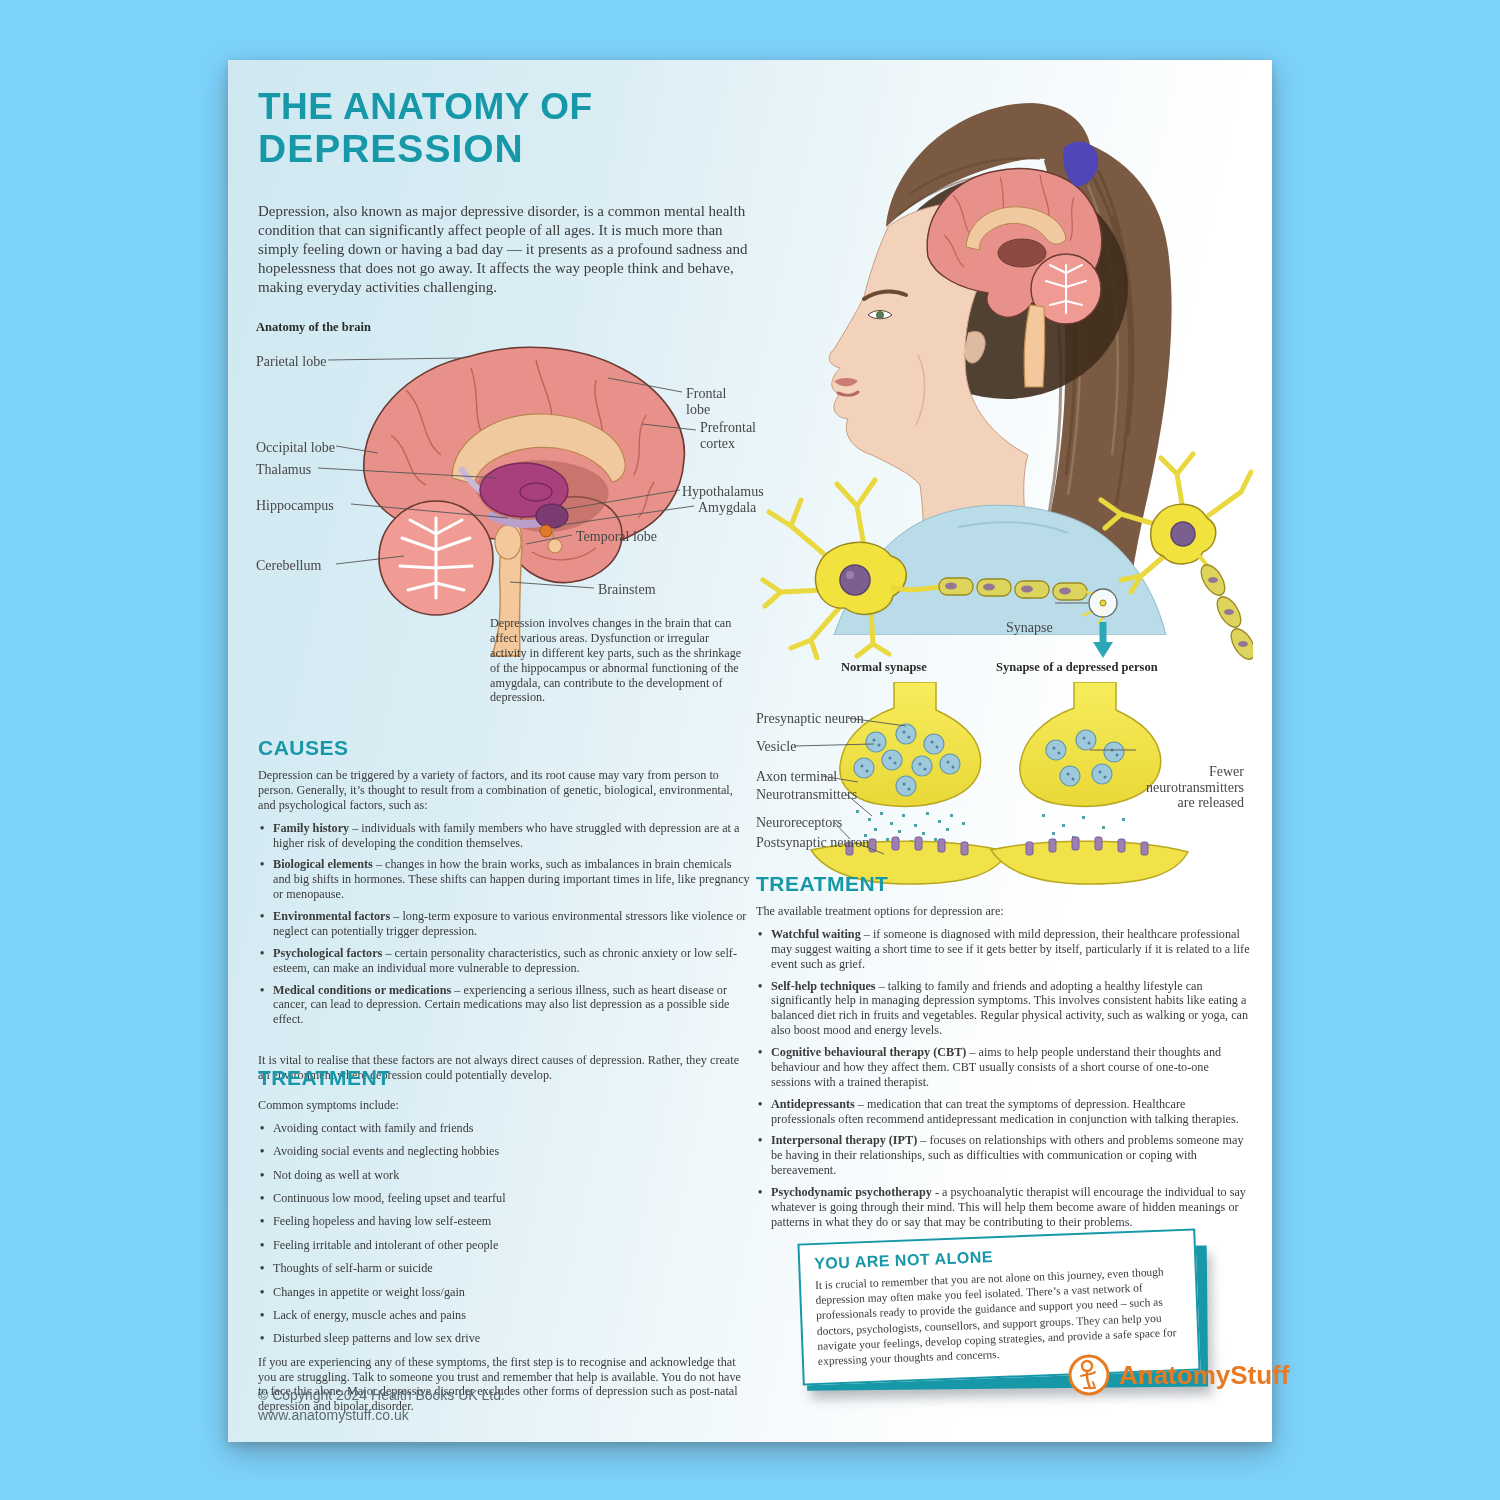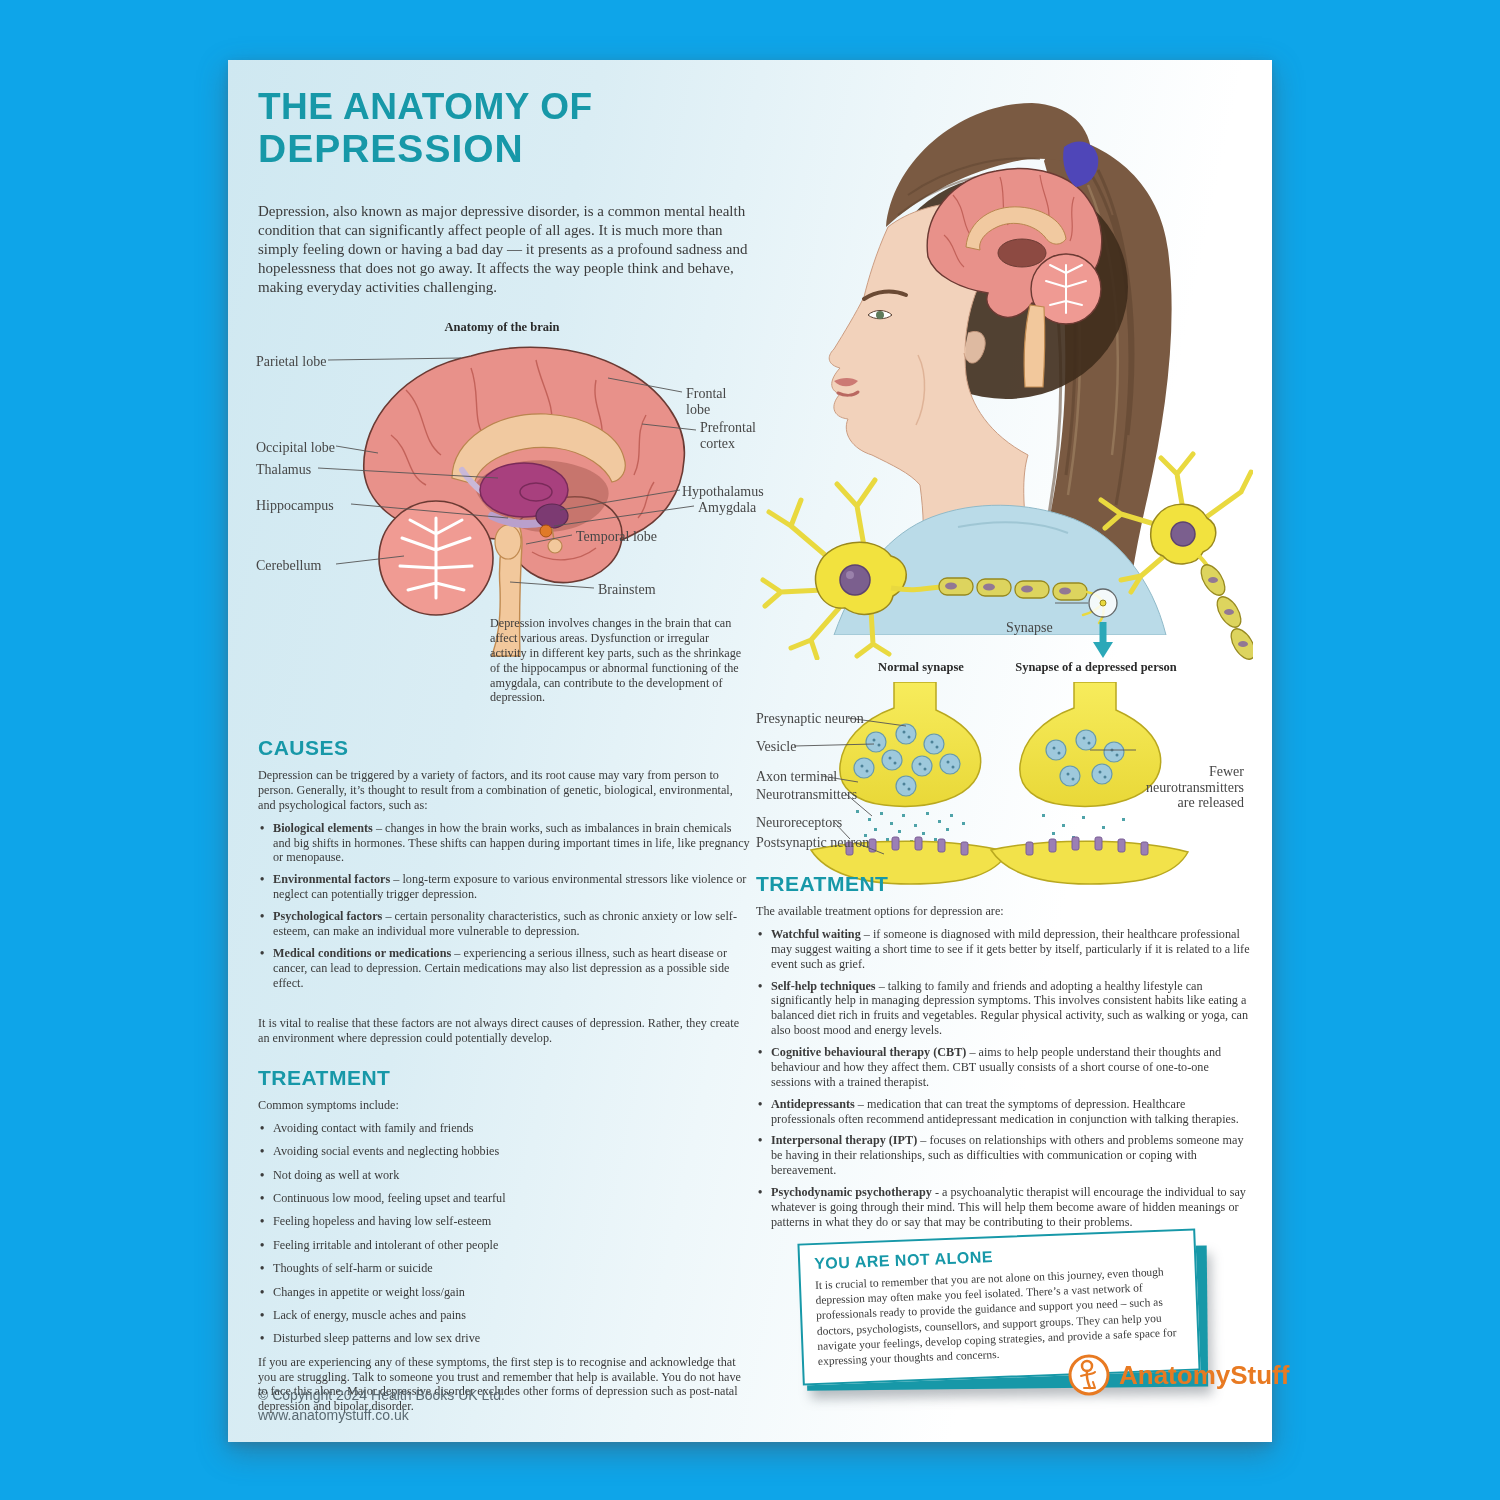--- a/index.html
+++ b/index.html
@@ -1,16 +1,16 @@
 <!DOCTYPE html>
 <html><head>
 <meta charset="utf-8">
 <style>
   html,body{margin:0;padding:0;background:#fff;}
-  .page{position:relative;width:1500px;height:1500px;background:#0ea5e9;overflow:hidden;
+  .page{position:relative;width:1500px;height:1500px;background:#7dd3fc;overflow:hidden;
         font-family:"Liberation Serif","DejaVu Serif",serif;color:#3b3b3b;}
   .poster{position:absolute;left:228px;top:60px;width:1044px;height:1382px;
         background:linear-gradient(102deg,#cfe8f1 0%,#daedf4 28%,#eef7fa 52%,#ffffff 76%);
         box-shadow:0 10px 28px rgba(70,85,95,.45),0 3px 8px rgba(70,85,95,.25);}
   .abs{position:absolute;}
   .title1{font-family:"Liberation Sans",sans-serif;font-weight:700;color:#1798a8;
         font-size:37px;letter-spacing:.5px;line-height:1;margin:0;}
   .title2{font-family:"Liberation Sans",sans-serif;font-weight:700;color:#1798a8;
         font-size:39px;letter-spacing:1px;line-height:1;margin:4px 0 0 0;}
   .sec-h{font-family:"Liberation Sans",sans-serif;font-weight:700;color:#1798a8;
@@ -18,21 +18,21 @@
   .intro{font-size:15px;line-height:1.26;}
   .body-t{font-size:12.2px;line-height:1.22;margin:0 0 8px 0;}
   ul{list-style:none;margin:0;padding:0;}
   li{position:relative;padding-left:15px;margin-bottom:7px;font-size:12.2px;line-height:1.22;}
   li::before{content:"•";position:absolute;left:2px;top:0;font-weight:bold;}
   .sym li{margin-bottom:8.5px;}
   .b{font-weight:700;}
   .dlabel{position:absolute;font-size:14px;color:#474747;line-height:1.12;}
   .dlabel.r{text-align:right;margin-top:24px;}
   .dtitle{font-weight:700;font-size:12.5px;color:#2b2b2b;}
-  .center{text-align:center;}
+  .center{text-align:left;}
   .copy{font-family:"Liberation Sans",sans-serif;font-size:14px;color:#5a6a72;line-height:1.4;}
   .na-wrap{position:absolute;left:572px;top:1176px;width:398px;transform:rotate(-2.2deg);}
   .na-back{position:absolute;left:6px;top:12px;right:-9px;bottom:-11px;background:#1798a8;
         transform:rotate(1.6deg);box-shadow:4px 8px 12px rgba(80,90,100,.4);}
   .na-front{position:relative;background:#fff;border:2.5px solid #1798a8;padding:10px 14px 14px 14px;}
   .na-h{font-family:"Liberation Sans",sans-serif;font-weight:700;color:#1798a8;
         font-size:16px;letter-spacing:.5px;margin:0 0 5px 0;}
   .na-t{font-size:11.5px;line-height:1.32;margin:0;}
   .logo{position:absolute;left:838px;top:1292px;display:flex;align-items:center;gap:7px;}
   .logo-text{font-family:"Liberation Sans",sans-serif;font-weight:700;font-size:26px;color:#e87a22;}
@@ -108,20 +108,21 @@
     <span class="dlabel" style="left:320px;top:209px;">Temporal lobe</span>
     <span class="dlabel" style="left:342px;top:262px;">Brainstem</span>
   </div>
 
   <div class="abs body-t" style="left:262px;top:556px;width:258px;">Depression involves changes in the brain that can affect various areas. Dysfunction or irregular activity in different key parts, such as the shrinkage of the hippocampus or abnormal functioning of the amygdala, can contribute to the development of depression.</div>
 
   <div class="abs" style="left:30px;top:676px;width:494px;">
     <h2 class="sec-h">CAUSES</h2>
     <p class="body-t">Depression can be triggered by a variety of factors, and its root cause may vary from person to person. Generally, it’s thought to result from a combination of genetic, biological, environmental, and psychological factors, such as:</p>
     <ul>
+      <li><span class="b">Family history</span><span> – individuals with family members who have struggled with depression are at a higher risk of developing the condition themselves.</span></li>
       <li><span class="b">Biological elements</span><span> – changes in how the brain works, such as imbalances in brain chemicals and big shifts in hormones. These shifts can happen during important times in life, like pregnancy or menopause.</span></li>
       <li><span class="b">Environmental factors</span><span> – long-term exposure to various environmental stressors like violence or neglect can potentially trigger depression.</span></li>
       <li><span class="b">Psychological factors</span><span> – certain personality characteristics, such as chronic anxiety or low self-esteem, can make an individual more vulnerable to depression.</span></li>
       <li><span class="b">Medical conditions or medications</span><span> – experiencing a serious illness, such as heart disease or cancer, can lead to depression. Certain medications may also list depression as a possible side effect.</span></li>
     </ul>
     <p class="body-t" style="margin-top:26px;">It is vital to realise that these factors are not always direct causes of depression. Rather, they create an environment where depression could potentially develop.</p>
   </div>
 
   <div class="abs" style="left:30px;top:1006px;width:494px;">
     <h2 class="sec-h">TREATMENT</h2>

